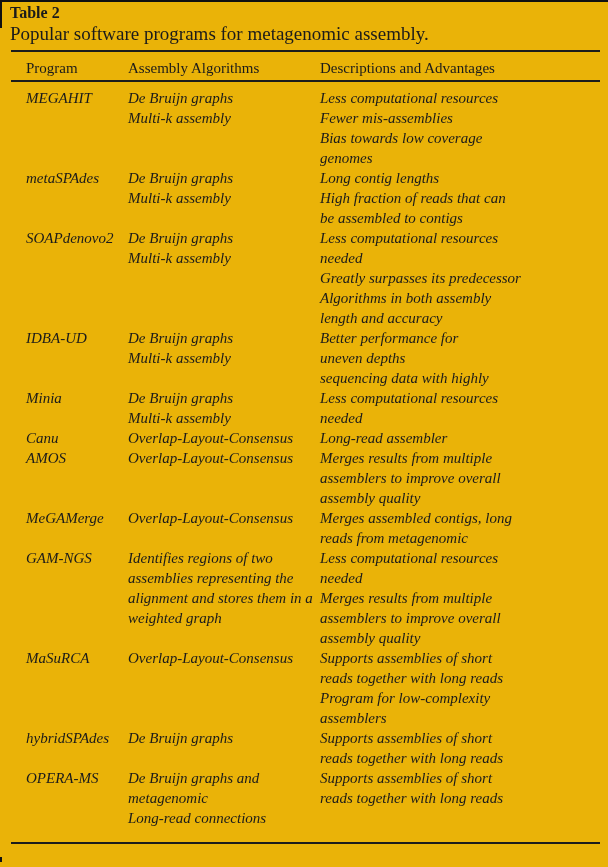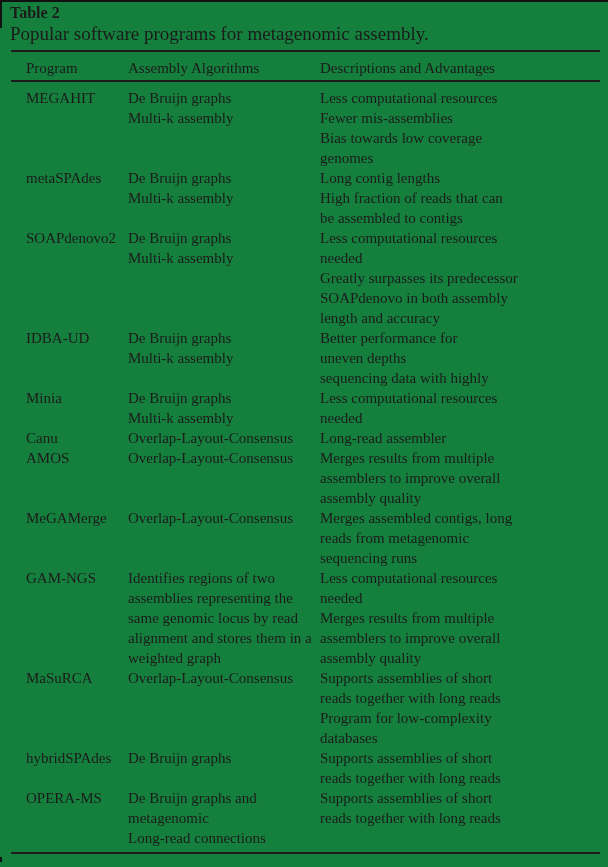--- a/index.html
+++ b/index.html
@@ -4,21 +4,21 @@
 <style>
   html, body {
     margin: 0;
     padding: 0;
     background: #ffffff;
   }
   .page {
     position: relative;
     width: 608px;
     height: 867px;
-    background: #15803d;
+    background: #eab308;
     font-family: "Liberation Serif", "DejaVu Serif", serif;
     color: #1b1b1b;
     overflow: hidden;
   }
   
   .edge-top    { position: absolute; left: 0; top: 0; width: 608px; height: 2px; background: #111; }
   .edge-left   { position: absolute; left: 0; top: 0; width: 2px; height: 28px; background: #111; }
   .edge-bl-dot { position: absolute; left: 0; top: 857px; width: 2px; height: 5px; background: #111; }
 
   .table-title {
@@ -47,21 +47,22 @@
     font-size: 15px;
   }
   .thead {
     display: grid;
     grid-template-columns: 117px 192px 1fr;
     padding: 6px 0 2px 0;
     border-bottom: 2px solid #1c1c1c;
   }
   .tbody {
     padding-top: 6px;
-    padding-bottom: 4px;
+    padding-bottom: 14px;
+    font-style: italic;
   }
   .trow {
     display: grid;
     grid-template-columns: 117px 192px 1fr;
     align-items: start;
   }
   .hcell, .cell { min-width: 0; }
   .col-program { padding-left: 15px; }
   .line {
     height: 20px;
@@ -128,21 +129,21 @@
             <div class="line">SOAPdenovo2</div>
           </div>
           <div class="cell col-algorithms">
             <div class="line">De Bruijn graphs</div>
             <div class="line">Multi-k assembly</div>
           </div>
           <div class="cell col-descriptions">
             <div class="line">Less computational resources</div>
             <div class="line">needed</div>
             <div class="line">Greatly surpasses its predecessor</div>
-            <div class="line">SOAPdenovo in both assembly</div>
+            <div class="line">Algorithms in both assembly</div>
             <div class="line">length and accuracy</div>
           </div>
         </div>
         <div class="trow">
           <div class="cell col-program">
             <div class="line">IDBA-UD</div>
           </div>
           <div class="cell col-algorithms">
             <div class="line">De Bruijn graphs</div>
             <div class="line">Multi-k assembly</div>
@@ -193,31 +194,29 @@
         <div class="trow">
           <div class="cell col-program">
             <div class="line">MeGAMerge</div>
           </div>
           <div class="cell col-algorithms">
             <div class="line">Overlap-Layout-Consensus</div>
           </div>
           <div class="cell col-descriptions">
             <div class="line">Merges assembled contigs, long</div>
             <div class="line">reads from metagenomic</div>
-            <div class="line">sequencing runs</div>
           </div>
         </div>
         <div class="trow">
           <div class="cell col-program">
             <div class="line">GAM-NGS</div>
           </div>
           <div class="cell col-algorithms">
             <div class="line">Identifies regions of two</div>
             <div class="line">assemblies representing the</div>
-            <div class="line">same genomic locus by read</div>
             <div class="line">alignment and stores them in a</div>
             <div class="line">weighted graph</div>
           </div>
           <div class="cell col-descriptions">
             <div class="line">Less computational resources</div>
             <div class="line">needed</div>
             <div class="line">Merges results from multiple</div>
             <div class="line">assemblers to improve overall</div>
             <div class="line">assembly quality</div>
           </div>
@@ -226,21 +225,21 @@
           <div class="cell col-program">
             <div class="line">MaSuRCA</div>
           </div>
           <div class="cell col-algorithms">
             <div class="line">Overlap-Layout-Consensus</div>
           </div>
           <div class="cell col-descriptions">
             <div class="line">Supports assemblies of short</div>
             <div class="line">reads together with long reads</div>
             <div class="line">Program for low-complexity</div>
-            <div class="line">databases</div>
+            <div class="line">assemblers</div>
           </div>
         </div>
         <div class="trow">
           <div class="cell col-program">
             <div class="line">hybridSPAdes</div>
           </div>
           <div class="cell col-algorithms">
             <div class="line">De Bruijn graphs</div>
           </div>
           <div class="cell col-descriptions">

